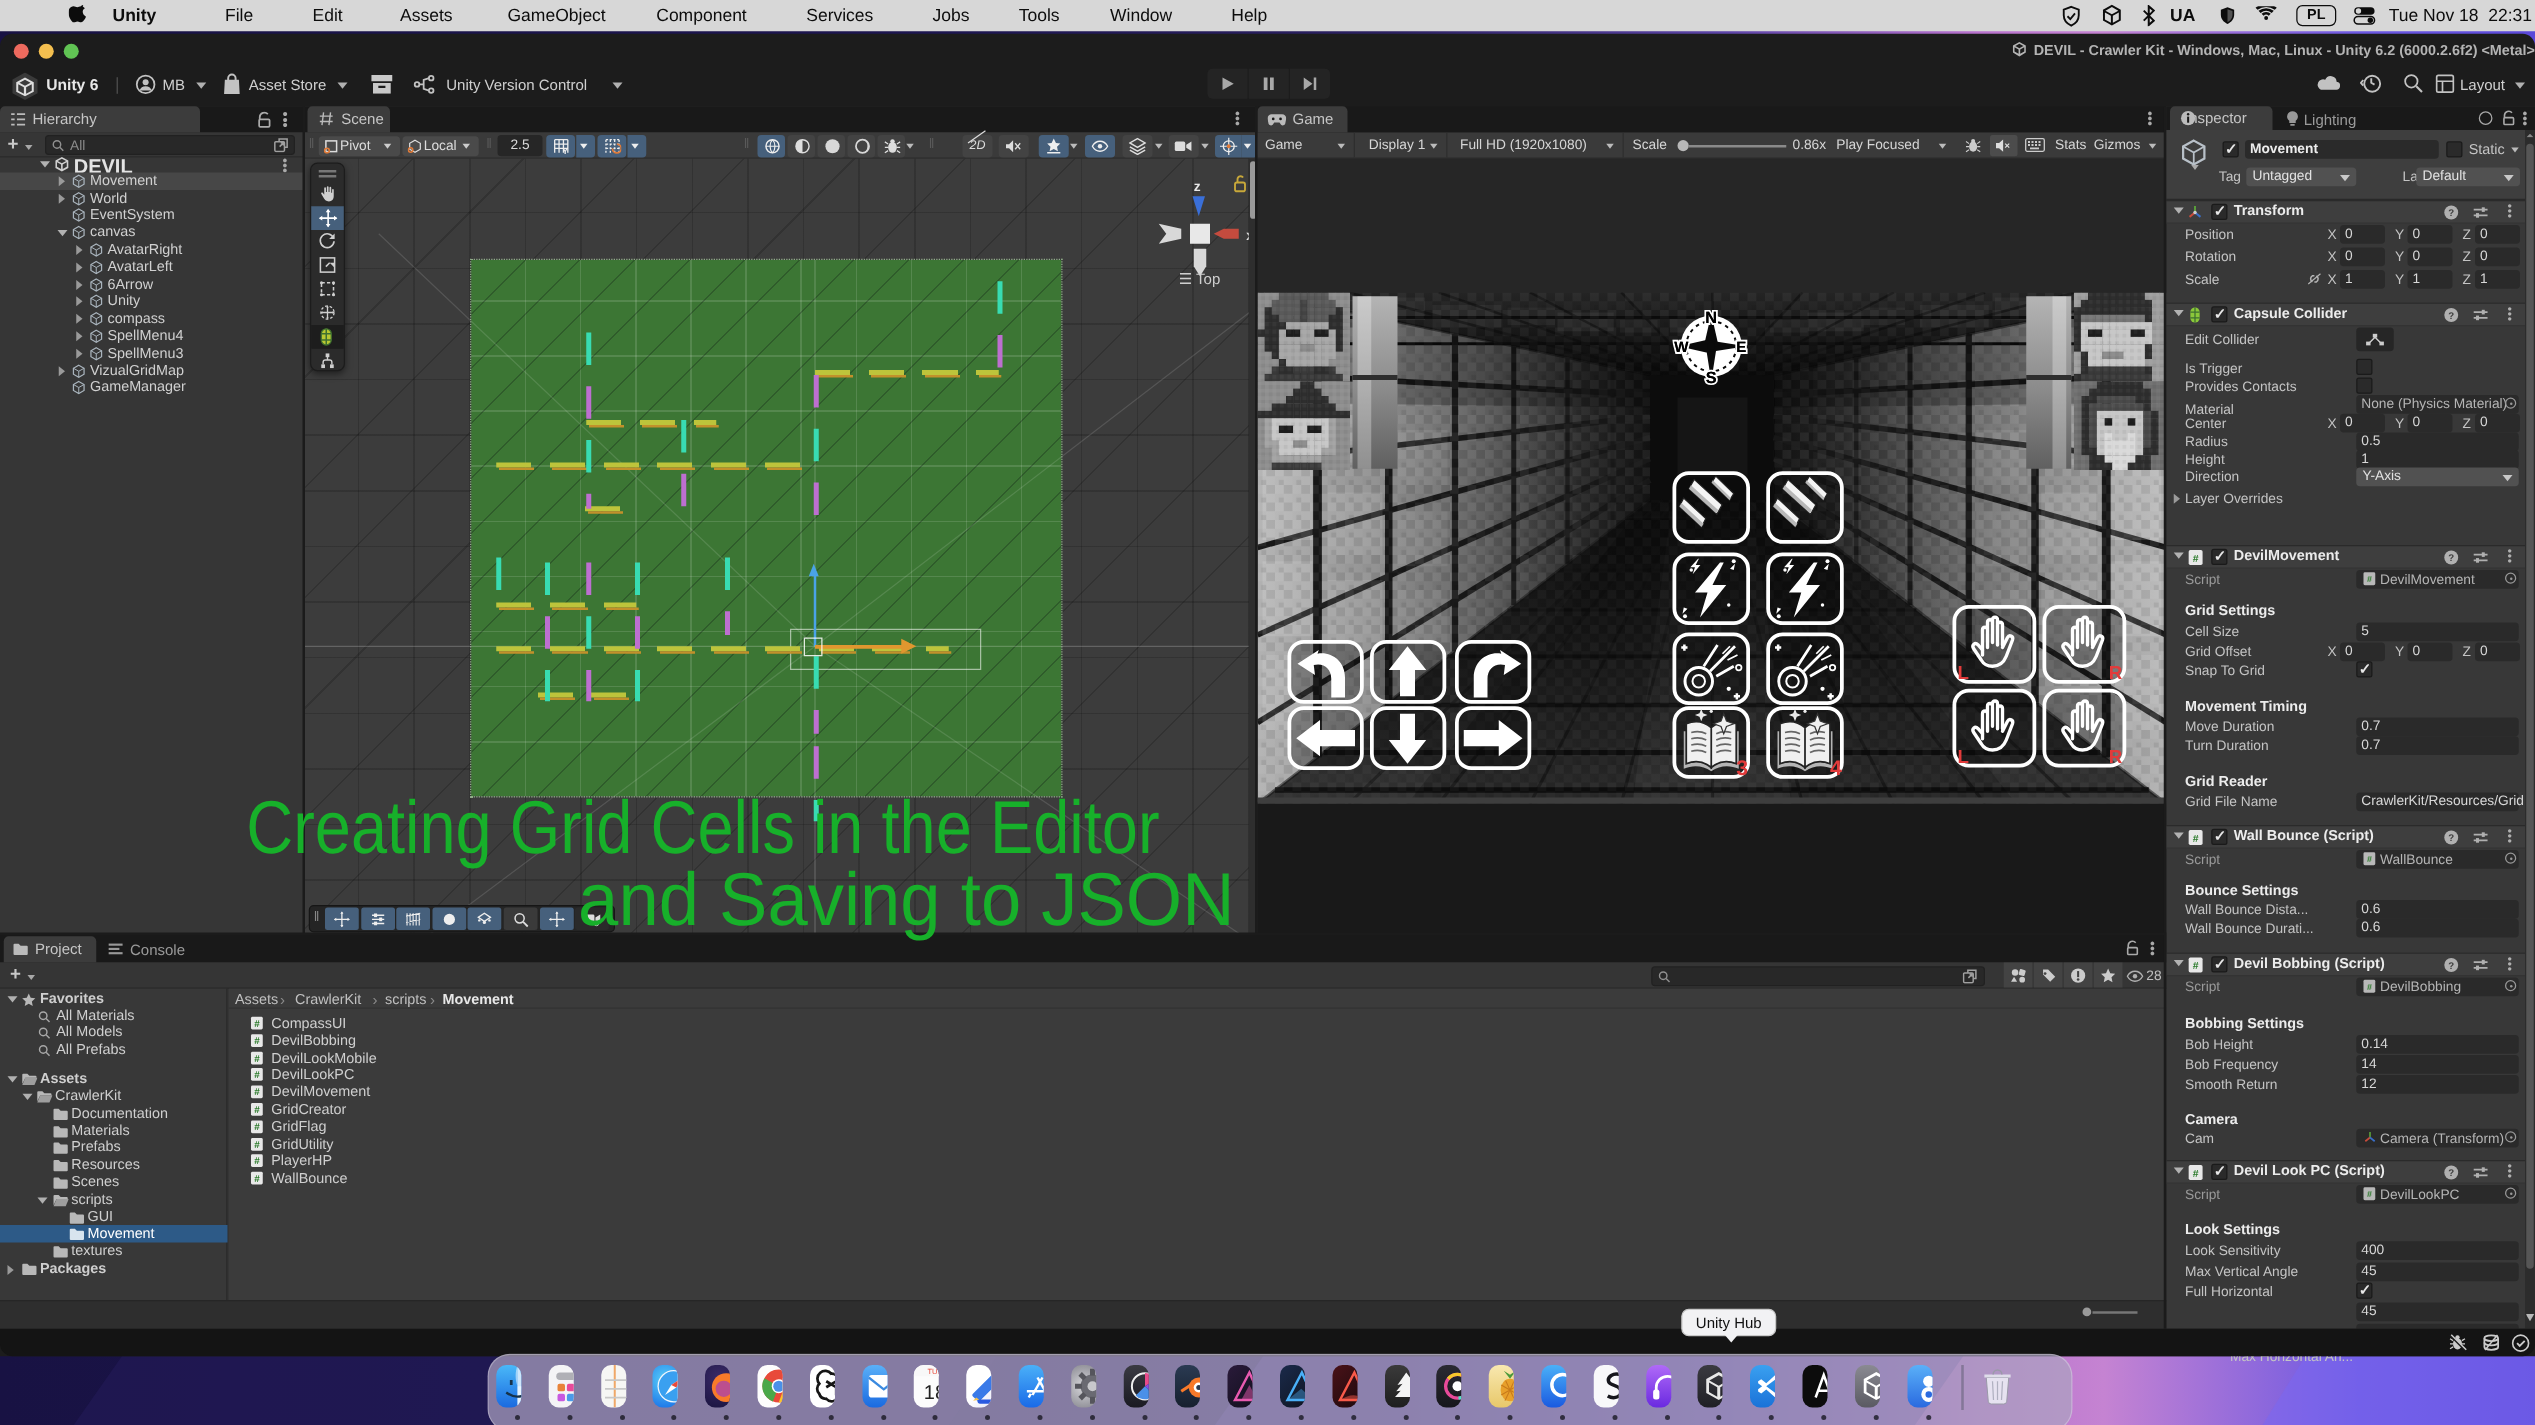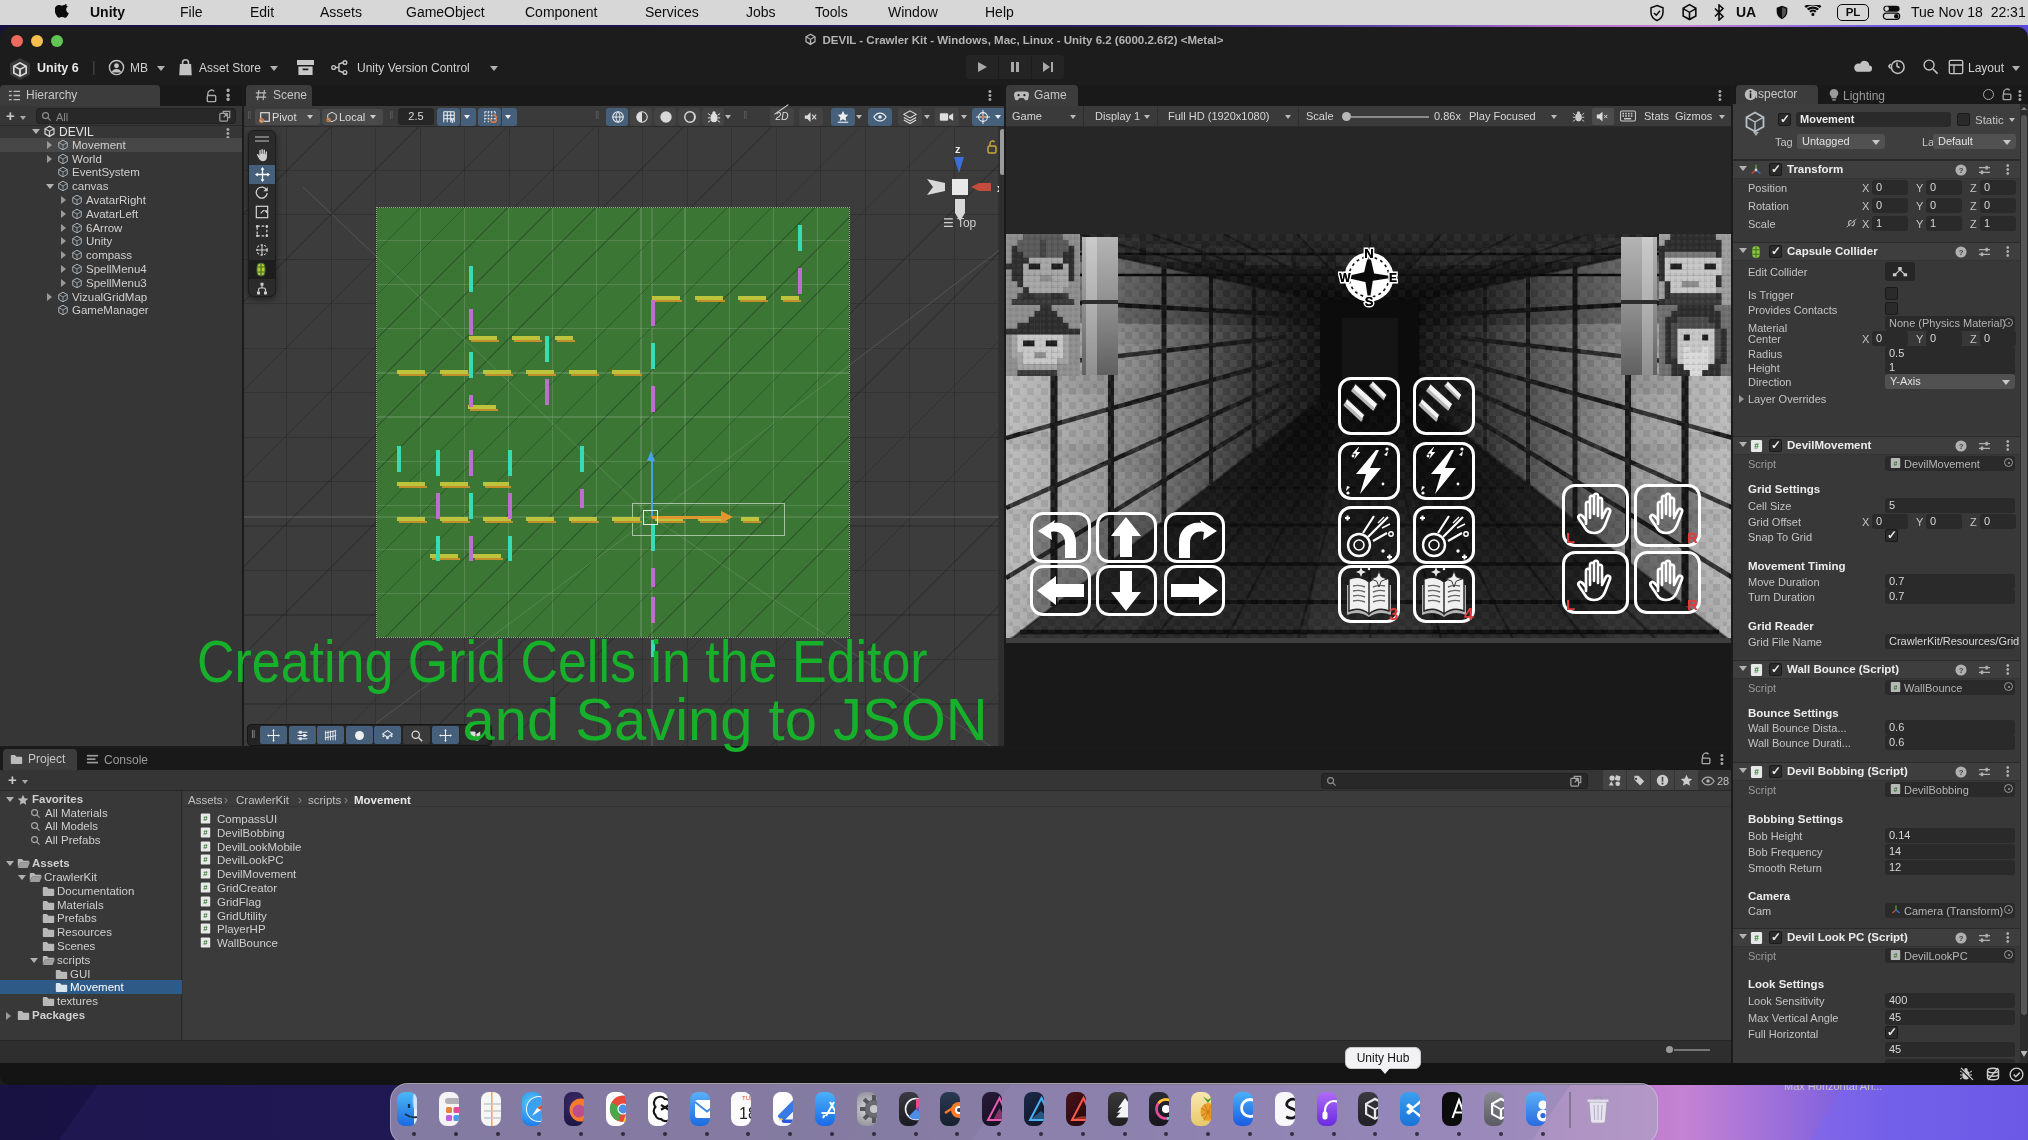--- a/index.html
+++ b/index.html
@@ -10,21 +10,21 @@
 .wp1{position:absolute;left:1000px;top:1020px;width:560px;height:160px;background:#4c3a98;opacity:.5;transform:skewX(-35deg);}
 .wp2{position:absolute;left:1835px;top:1020px;width:300px;height:160px;background:#7a68f0;opacity:.55;transform:skewX(-32deg);}
 .wp3{position:absolute;left:80px;top:1040px;width:700px;height:140px;background:#231a58;opacity:.6;transform:skewX(-35deg);}
 
 #menubar{position:absolute;left:0;top:0;width:2028px;height:25px;background:#d7d7d7;color:#0c0c0c;font-size:14px;}
 #menubar .mi{position:absolute;top:3px;line-height:19px;}
 
 #win{position:absolute;left:0;top:27px;width:2028px;height:1058px;background:#1c1c1c;border-radius:10px 10px 0 0;}
 #titlebar{position:absolute;left:0;top:0;width:2028px;height:25px;}
 .tl{position:absolute;top:8px;width:12px;height:12px;border-radius:50%;}
-#wintitle{position:absolute;top:6px;width:100%;text-align:center;color:#b4b4b4;font-weight:bold;font-size:11.5px;}
+#wintitle{position:absolute;top:6px;width:100%;text-align:right;color:#b4b4b4;font-weight:bold;font-size:11.5px;}
 #toolbar{position:absolute;left:0;top:25px;width:2028px;height:31px;color:#cfcfcf;font-size:12px;}
 
 .tab{position:absolute;height:21px;background:#3c3c3c;border-radius:4px 4px 0 0;color:#c6c6c6;font-size:12px;line-height:21px;}
 
 #hierarchy{position:absolute;left:0;top:58px;width:243px;height:663px;background:#363636;}
 #scene{position:absolute;left:243px;top:58px;width:763px;height:663px;background:#3a3a3a;}
 #game{position:absolute;left:1006px;top:58px;width:727px;height:663px;background:#222;}
 #inspector{position:absolute;left:1733px;top:58px;width:295px;height:978px;background:#383838;}
 #project{position:absolute;left:0;top:721px;width:1733px;height:315px;background:#353535;}
 #statusbar{position:absolute;left:0;top:1063px;width:2028px;height:22px;background:#141414;border-radius:0 0 10px 10px;}
@@ -200,21 +200,21 @@
             <rect x="1" y="4" width="9" height="9" rx="1"></rect>
             <path d="M5 4V1.5h7.5V9H10M5.5 8.5L9 5M6.5 5H9v2.5"></path>
           </g>
         </svg>
 
     <div id="htree">
           <div class="abs" style="left:32px;top:43.5px;border:4px solid transparent;border-top:5.5px solid #b2b2b2;"></div>
           <svg class="abs" style="left:43px;top:40.0px" width="13" height="13" viewBox="0 0 24 24">
             <path fill="#cfcfcf" d="M12 1l9.5 5.3v10.9L12 22.5l-9.5-5.3V6.3zm0 2.6L5.8 7 12 10.4 18.2 7zM4.8 8.8v6.6L10.8 19v-6.8zm14.4 0l-6 3.4V19l6-3.6z"></path>
           </svg>
-          <div class="abs" style="left:59px;top:40.0px;font-size:12px;color:#e4e4e4;font-weight:normal;">DEVIL</div>
+          <div class="abs" style="left:59px;top:40.0px;font-size:16px;color:#e4e4e4;font-weight:bold;">DEVIL</div>
           <div class="abs" style="left:226px;top:42.0px;color:#aaa;font-size:11px;line-height:4px;">•<br>•<br>•</div>
           <div class="abs" style="left:0;top:52.8px;width:243px;height:13.8px;background:#474747;"></div>
           <div class="abs" style="left:47px;top:55.8px;border:4px solid transparent;border-left:5.5px solid #9a9a9a;"></div>
           <svg class="abs" style="left:57px;top:53.8px" width="12" height="12" viewBox="0 0 24 24">
             <path fill="none" stroke="#a9b4bd" stroke-width="2" d="M12 2.5l8.5 4.7v9.6L12 21.5l-8.5-4.7V7.2z"></path>
             <path fill="none" stroke="#a9b4bd" stroke-width="1.6" d="M3.5 7.2L12 12l8.5-4.8M12 12v9.5"></path>
           </svg>
           <div class="abs" style="left:72px;top:53.8px;font-size:11.5px;color:#d0d0d0;font-weight:normal;">Movement</div>
           <div class="abs" style="left:47px;top:69.6px;border:4px solid transparent;border-left:5.5px solid #9a9a9a;"></div>
           <svg class="abs" style="left:57px;top:67.6px" width="12" height="12" viewBox="0 0 24 24">

